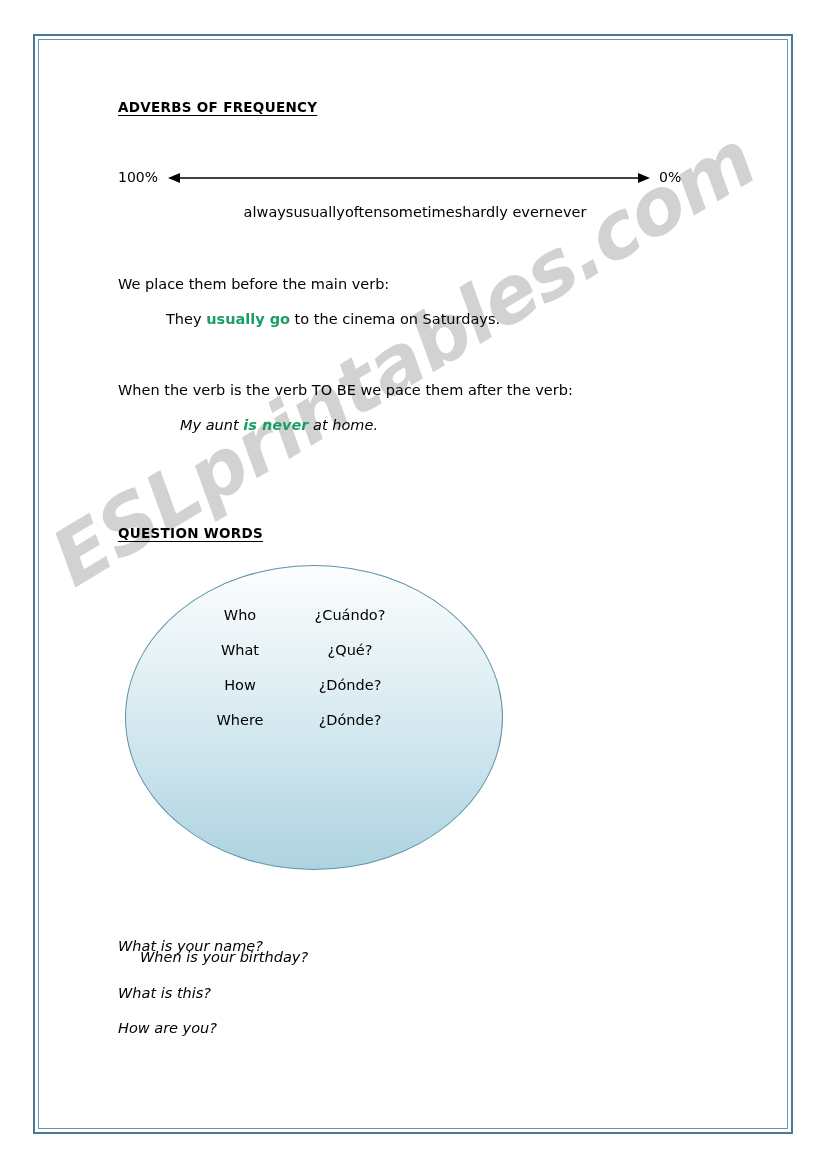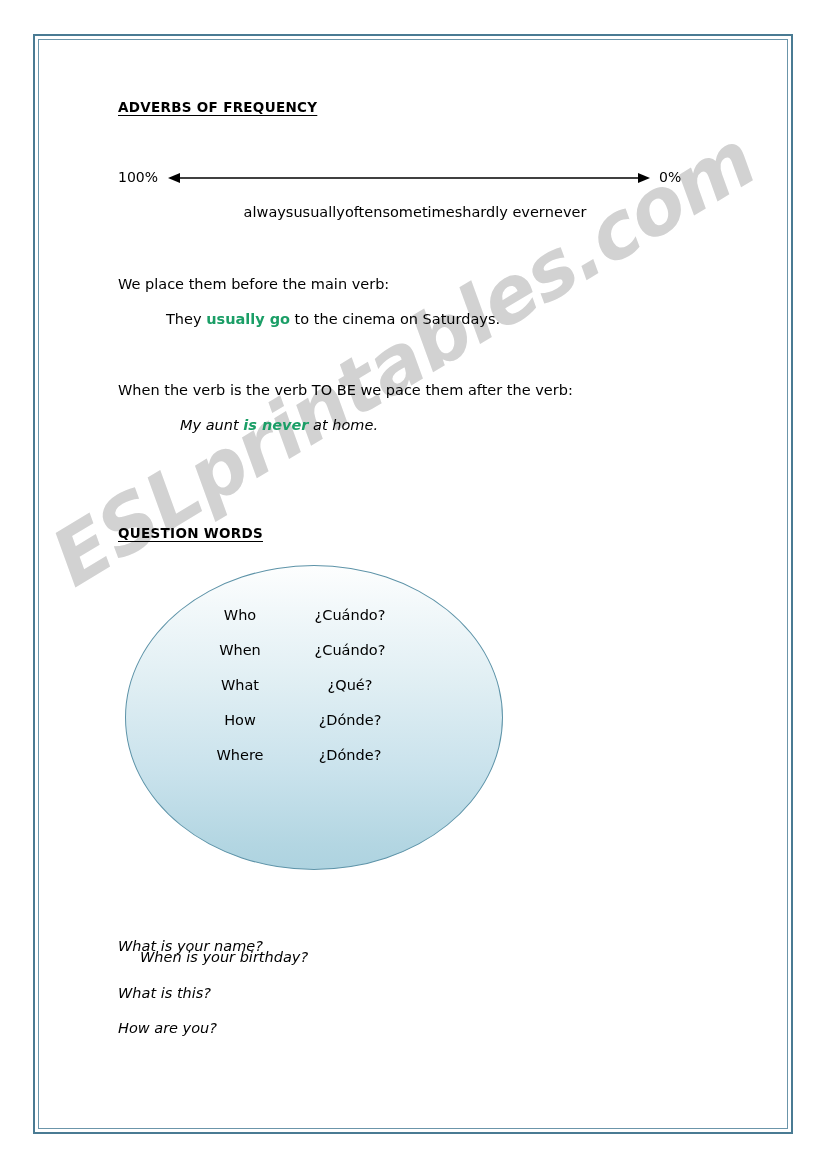--- a/index.html
+++ b/index.html
@@ -231,24 +231,20 @@
 
     <div class="ellipse"></div>
 
     <table class="qw-table">
       <tbody>
           <tr>
         <td class="qw-en">Who</td>
         <td class="qw-es">¿Cuándo?</td>
       </tr>
       <tr>
-        <td class="qw-en">When</td>
-        <td class="qw-es">¿Cuándo?</td>
-      </tr>
-      <tr>
         <td class="qw-en">What</td>
         <td class="qw-es">¿Qué?</td>
       </tr>
       <tr>
         <td class="qw-en">How</td>
         <td class="qw-es">¿Dónde?</td>
       </tr>
       <tr>
         <td class="qw-en">Where</td>
         <td class="qw-es">¿Dónde?</td>

